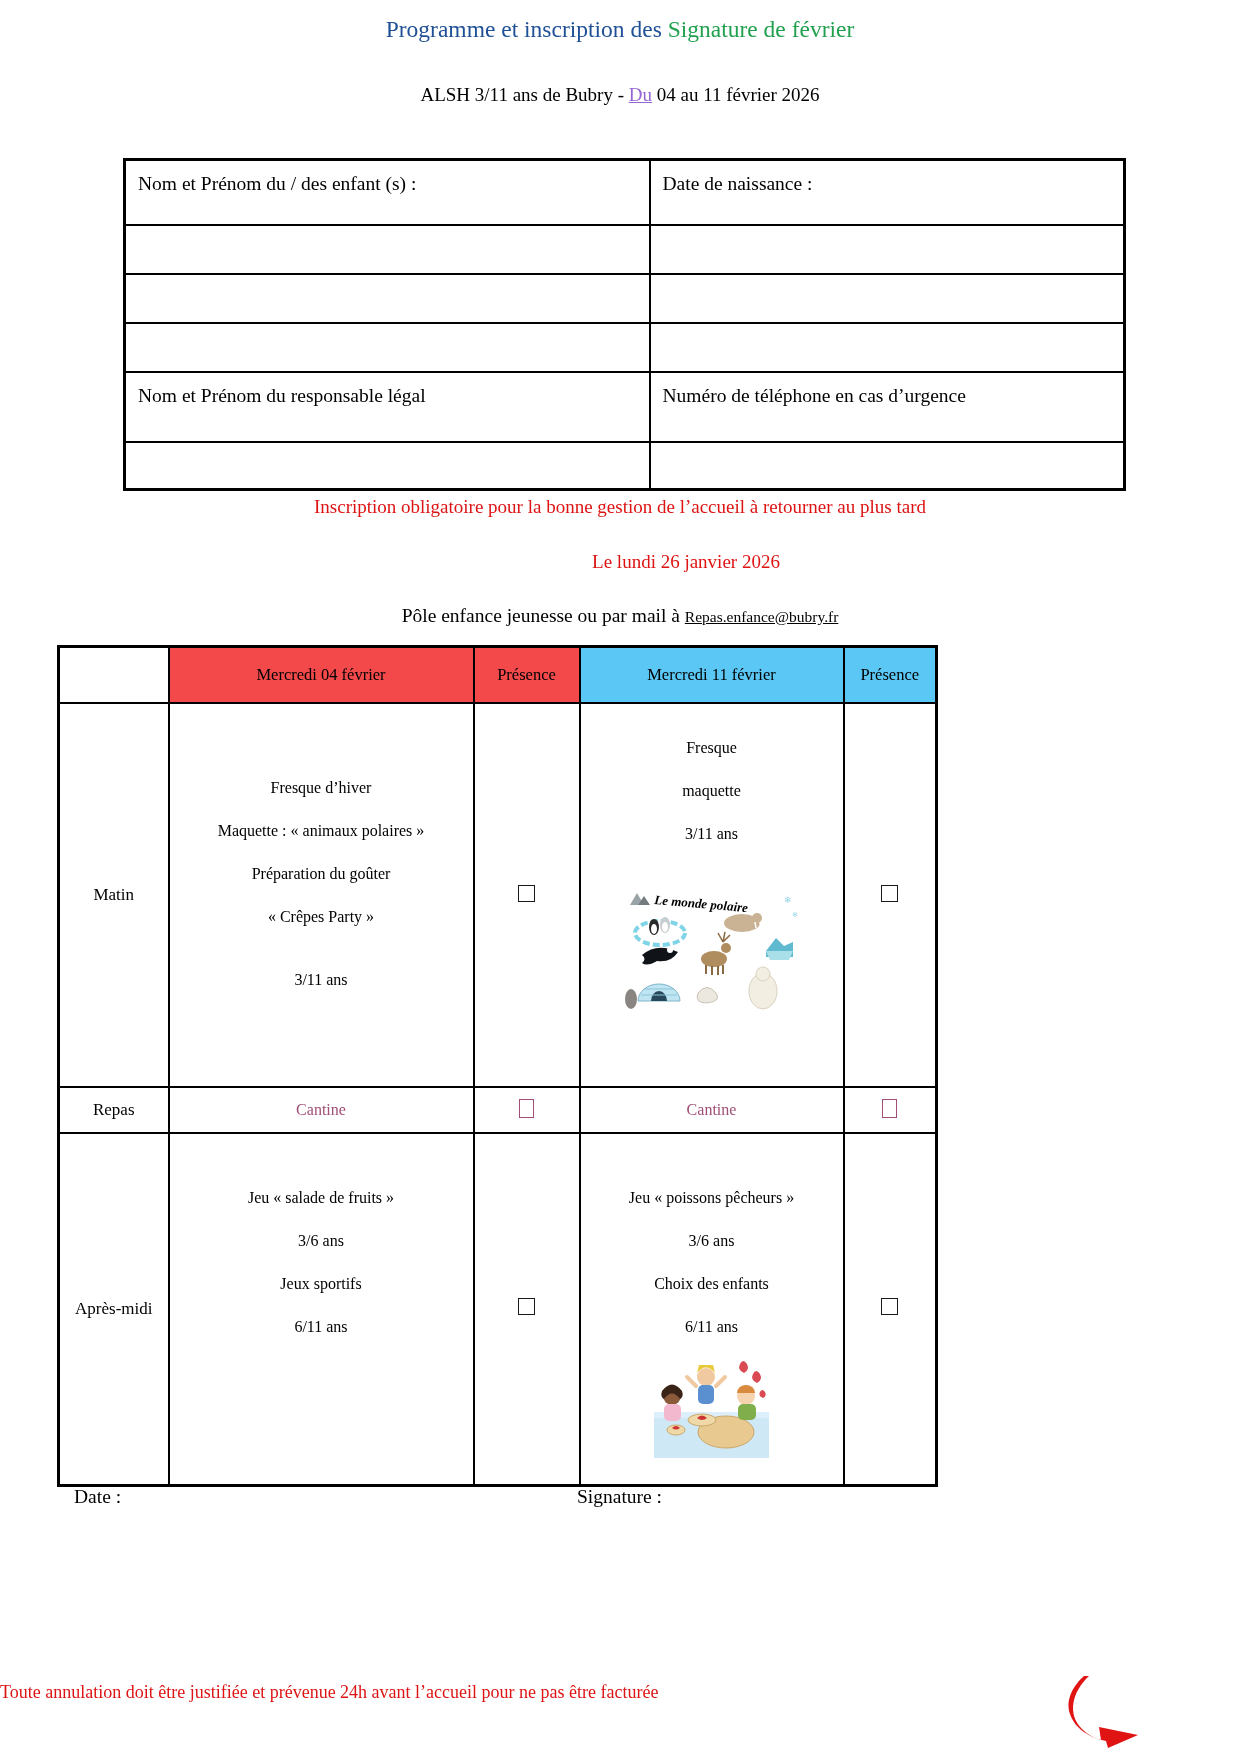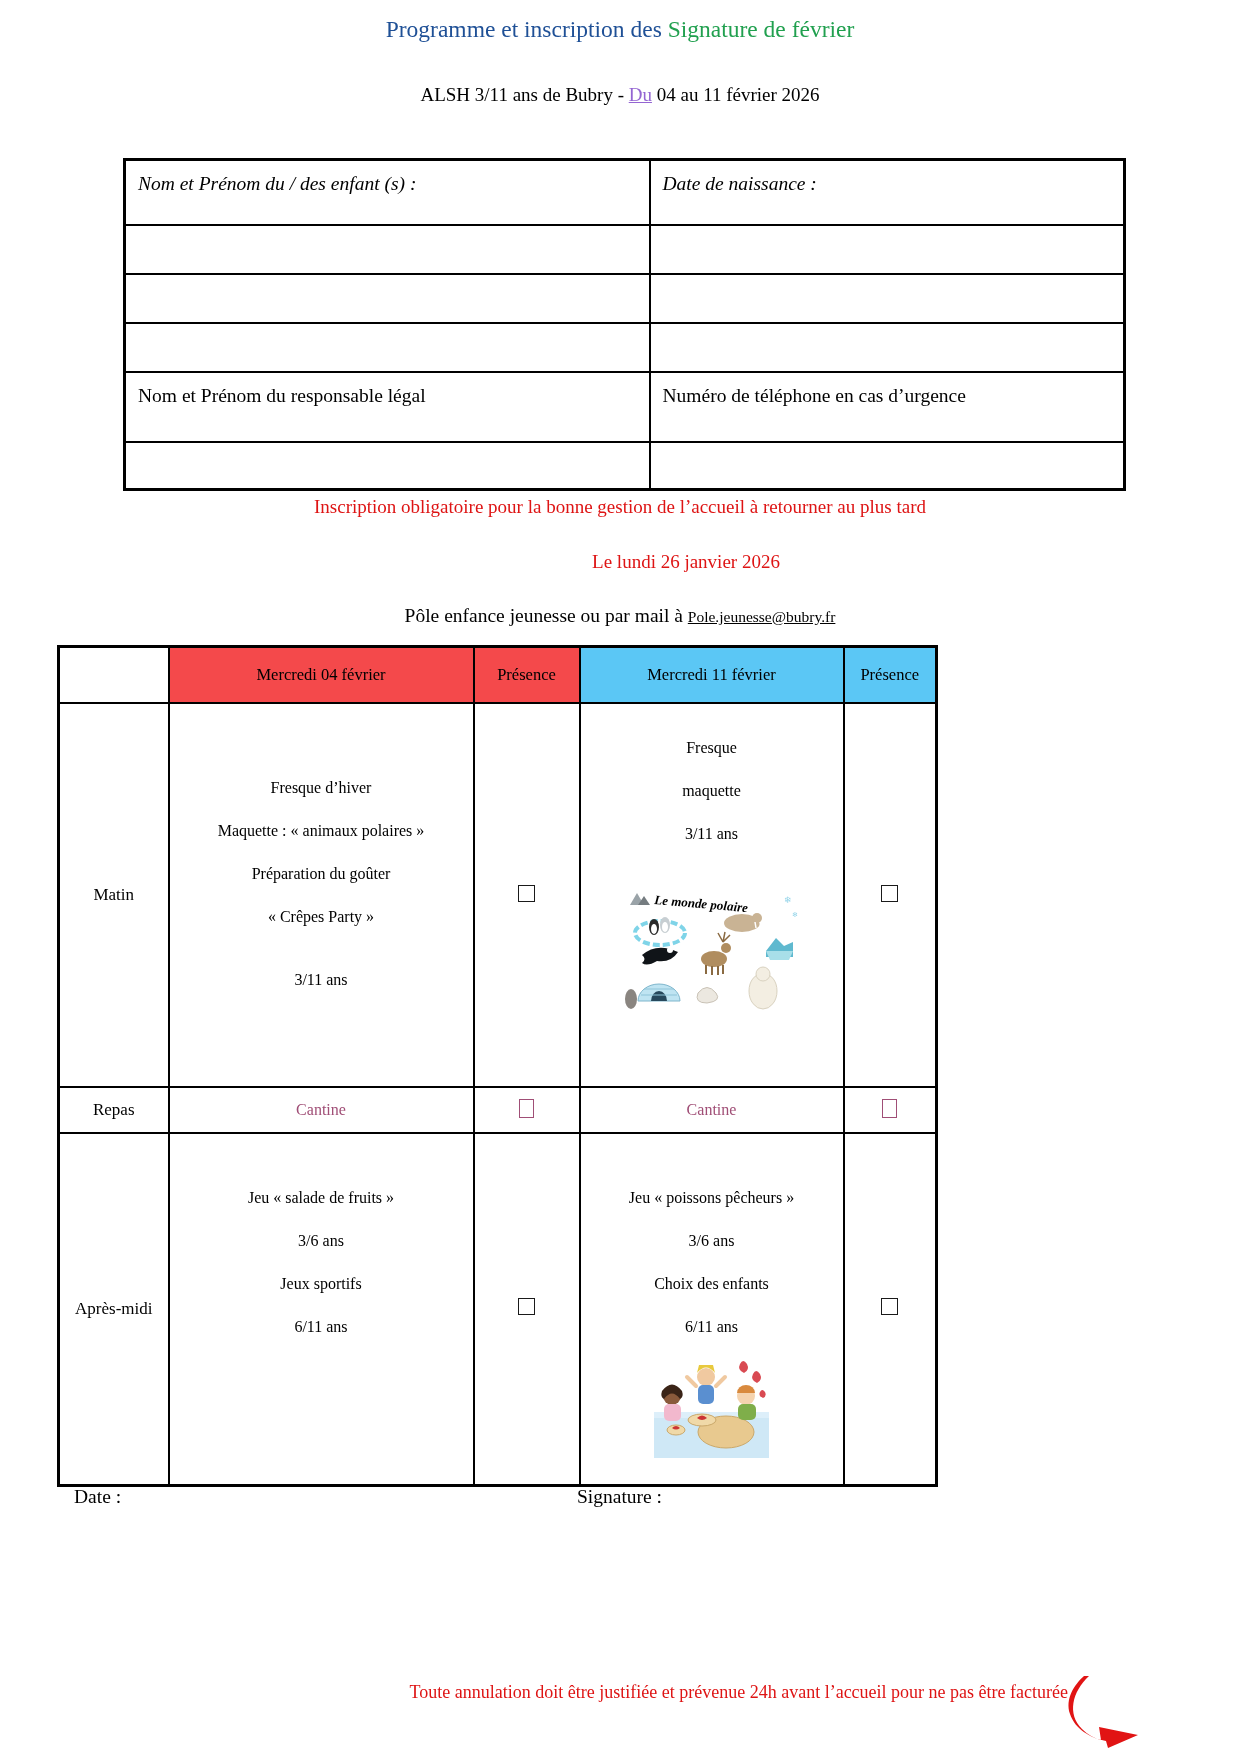--- a/index.html
+++ b/index.html
@@ -16,21 +16,21 @@
   .title .t-blue{color:var(--title-blue);}
   .title .t-green{color:var(--title-green);}
   .subtitle{position:absolute;top:84px;left:0;width:1240px;text-align:center;font-size:19px;}
   .subtitle .du{color:var(--link-purple);text-decoration:underline;cursor:pointer;}
 
   table{border-collapse:collapse;table-layout:fixed;}
   td{border:2px solid #000;}
 
   .t1{position:absolute;left:123px;top:158px;width:1000px;border:3px solid #000;}
   .t1 td{vertical-align:top;padding:11px 12px;font-size:19.5px;line-height:1.25;}
-  .t1 .r-head{height:65px;font-style:italic;}
+  .t1 .r-head{height:65px;}
   .t1 .r-empty{height:49px;}
   .t1 .r-guardian{height:70px;}
   .t1 .r-last{height:48px;}
 
   .notice1{position:absolute;top:496px;left:0;width:1240px;text-align:center;color:var(--notice-red);font-size:19px;}
   .notice2{position:absolute;top:551px;left:132px;width:1108px;text-align:center;color:var(--notice-red);font-size:19px;}
   .mailline{position:absolute;top:605px;left:0;width:1240px;text-align:center;font-size:19.5px;}
   .mailline .email{font-size:15.5px;text-decoration:underline;color:#000;cursor:pointer;}
 
   .t2{position:absolute;left:57px;top:645px;width:878px;border:3px solid #000;font-size:16px;}
@@ -48,21 +48,21 @@
   .t2 .cantine{color:var(--cantine-plum);}
   .t2 .r-apres .pad3{padding-top:52px;}
   .figwrap1{margin-top:42px;}
   .figwrap2{margin-top:14px;}
 
   .cb{display:inline-block;width:15px;height:15px;border:1.6px solid #1a1a1a;background:#fff;cursor:pointer;}
   .cb.plum{width:13px;height:17px;border-color:var(--cantine-plum);}
 
   .date-label{position:absolute;left:59px;top:1486px;font-size:19.5px;margin-left:15px;}
   .sig-label{position:absolute;left:577px;top:1486px;font-size:19.5px;}
-  .warning{position:absolute;top:1682px;left:0;width:1068px;text-align:right;color:var(--notice-red);font-size:18px;}
+  .warning{position:absolute;top:1682px;left:0;width:1068px;text-align:left;color:var(--notice-red);font-size:18px;}
   .arrow{position:absolute;left:1062px;top:1676px;width:82px;height:72px;}
 </style>
 </head>
 <body>
 
 <div class="page">
 
   <h1 class="title"><span class="t-blue">Programme et inscription des </span><span class="t-green">Signature de février</span></h1>
 
   <div class="subtitle"><span>ALSH 3/11 ans de Bubry - </span><span class="du">Du</span><span> 04 au 11 février 2026</span></div>
@@ -95,21 +95,21 @@
     </tr>
     <tr class="r-last">
       <td></td>
       <td></td>
     </tr>
   </tbody>
     </table>
 
   <div class="notice1">Inscription obligatoire pour la bonne gestion de l’accueil à retourner au plus tard</div>
   <div class="notice2">Le lundi 26 janvier 2026</div>
-  <div class="mailline"><span>Pôle enfance jeunesse ou par mail à </span><span class="email">Pole.jeunesse@bubry.fr</span></div>
+  <div class="mailline"><span>Pôle enfance jeunesse ou par mail à </span><span class="email">Repas.enfance@bubry.fr</span></div>
 
   <table class="t2">
     <colgroup>
       <col style="width:110px">
         <col style="width:305px">
         <col style="width:106px">
         <col style="width:264px">
         <col style="width:93px">
     </colgroup>
     <tbody>

